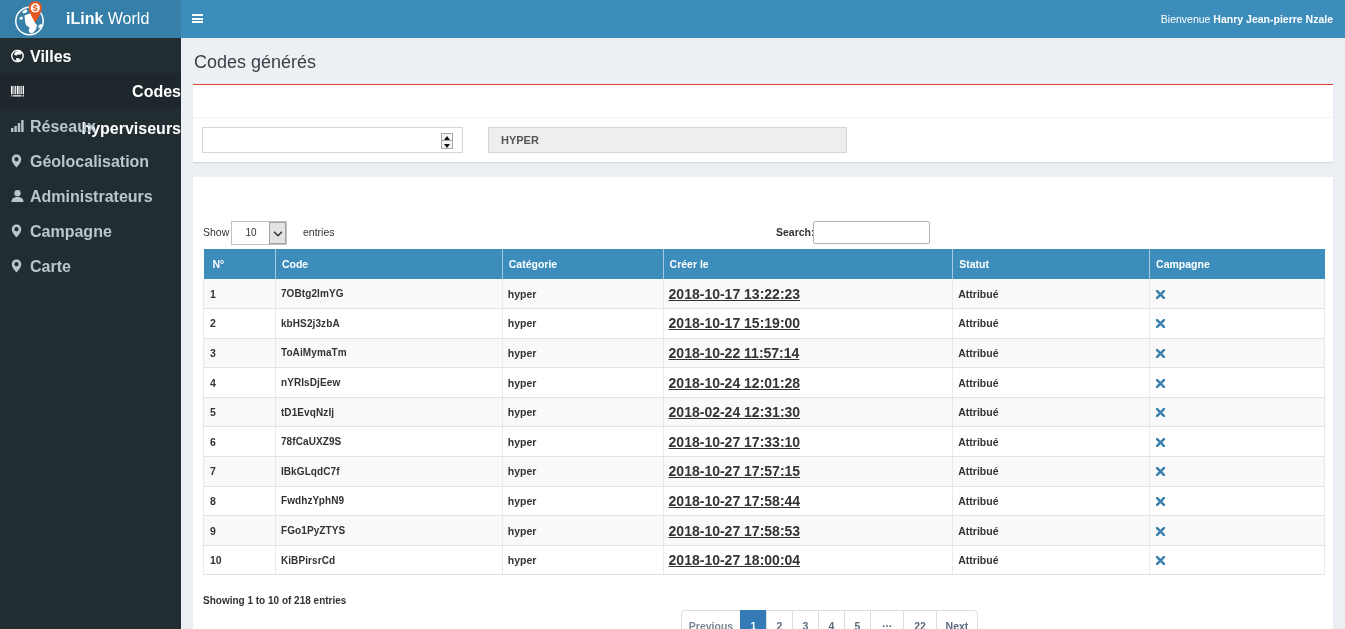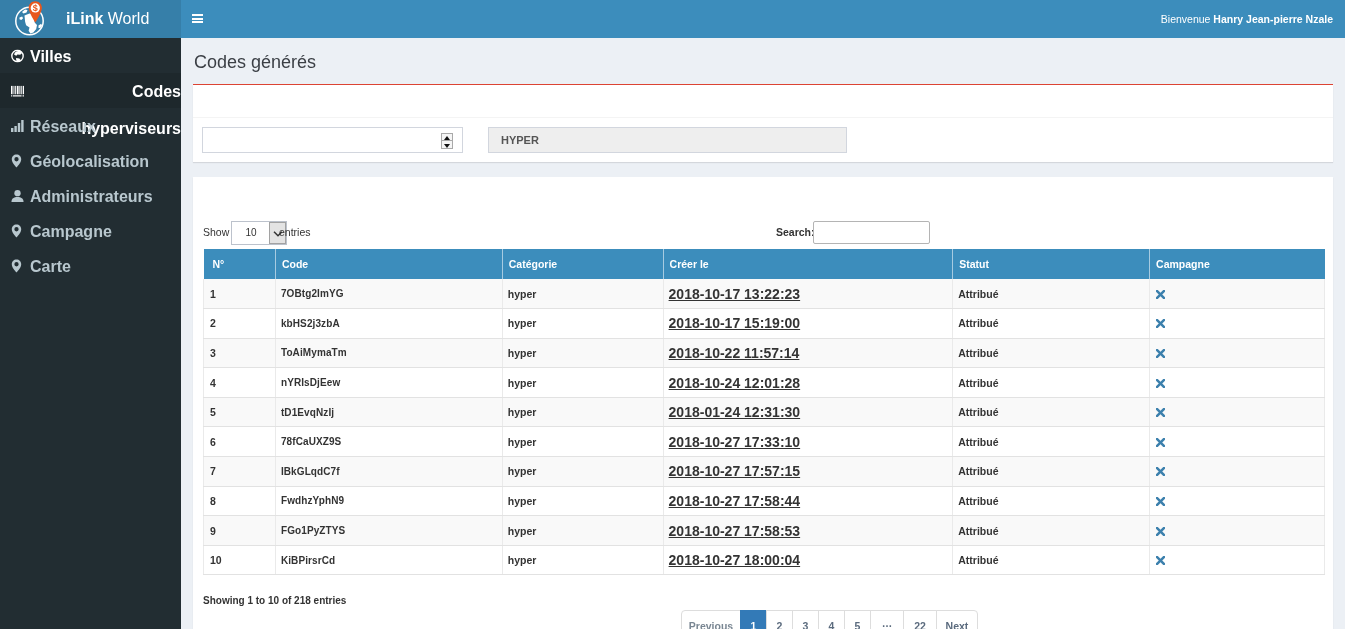--- a/index.html
+++ b/index.html
@@ -41,21 +41,21 @@
 .gen-btn { position:absolute; left:678px; top:43px; width:455px; height:26px; background:#dd4b39; border-radius:3px; color:#fff; font-size:11px; font-weight:700; text-align:center; line-height:26px; }
 
 .box2 { position:absolute; left:12px; top:139px; width:1140px; height:460px; background:#fff; box-shadow:0 1px 1px rgba(0,0,0,0.1); }
 
 
 .show-row { position:absolute; left:10px; top:44px; height:23px; line-height:23px; font-size:10.5px; font-weight:400; color:#333; }
 .select { position:absolute; left:28px; top:0px; width:56px; height:24px; border:1px solid #bcc2cc; background:#fff; }
 .select .val { position:absolute; left:0; top:0; width:38px; height:100%; text-align:center; line-height:22px; font-size:10px; color:#333; }
 .select .arr { position:absolute; right:0; top:0; width:17px; height:100%; background:#e3e3e3; border:1px solid #a2a2a2; }
 .select .arr svg { position:absolute; left:3px; top:8px; }
-.entries { position:absolute; left:76px; }
+.entries { position:absolute; left:100px; }
 .search-row { position:absolute; left:583px; top:44px; height:23px; line-height:23px; font-size:10.5px; font-weight:700; color:#333; }
 .search-row input { position:absolute; left:37px; top:0px; width:117px; height:23px; border:1px solid #b4b4b4; border-radius:2px; }
 
 
 table.dt { position:absolute; left:10px; top:72px; width:1122px; border-collapse:collapse; font-size:10.5px; }
 table.dt th { background:#3c8dbc; color:#fff; font-weight:700; text-align:left; height:30px; padding:0 0 0 6px; border-left:1.5px solid rgba(255,255,255,0.55); }
 table.dt th:first-child { border-left:none; }
 table.dt td { height:29.6px; padding:0 0 0 5px; color:#333; font-weight:700; border:1px solid #eaeaea; border-top:none; border-bottom:1px solid #e2e2e2; }
 table.dt tbody tr:nth-child(odd) td { background:#f9f9f9; }
 table.dt tbody tr:nth-child(even) td { background:#fff; }
@@ -258,21 +258,21 @@
                   <g fill="#3c80ad">
                     <rect x="3.25" y="-1.6" width="2.5" height="12.2" rx="0.6" transform="rotate(45 4.5 4.5)"></rect>
                     <rect x="3.25" y="-1.6" width="2.5" height="12.2" rx="0.6" transform="rotate(-45 4.5 4.5)"></rect>
                   </g>
                 </svg></span></td>
           </tr>
       <tr>
             <td style="padding-left:6px">5</td>
             <td class="c2">tD1EvqNzIj</td>
             <td class="c3">hyper</td>
-            <td class="c4">2018-01-24 12:31:30</td>
+            <td class="c4">2018-02-24 12:31:30</td>
             <td class="c5">Attribué</td>
             <td><span class="xicon"><svg width="9" height="9" viewBox="0 0 9 9">
                   <g fill="#3c80ad">
                     <rect x="3.25" y="-1.6" width="2.5" height="12.2" rx="0.6" transform="rotate(45 4.5 4.5)"></rect>
                     <rect x="3.25" y="-1.6" width="2.5" height="12.2" rx="0.6" transform="rotate(-45 4.5 4.5)"></rect>
                   </g>
                 </svg></span></td>
           </tr>
       <tr>
             <td style="padding-left:6px">6</td>

